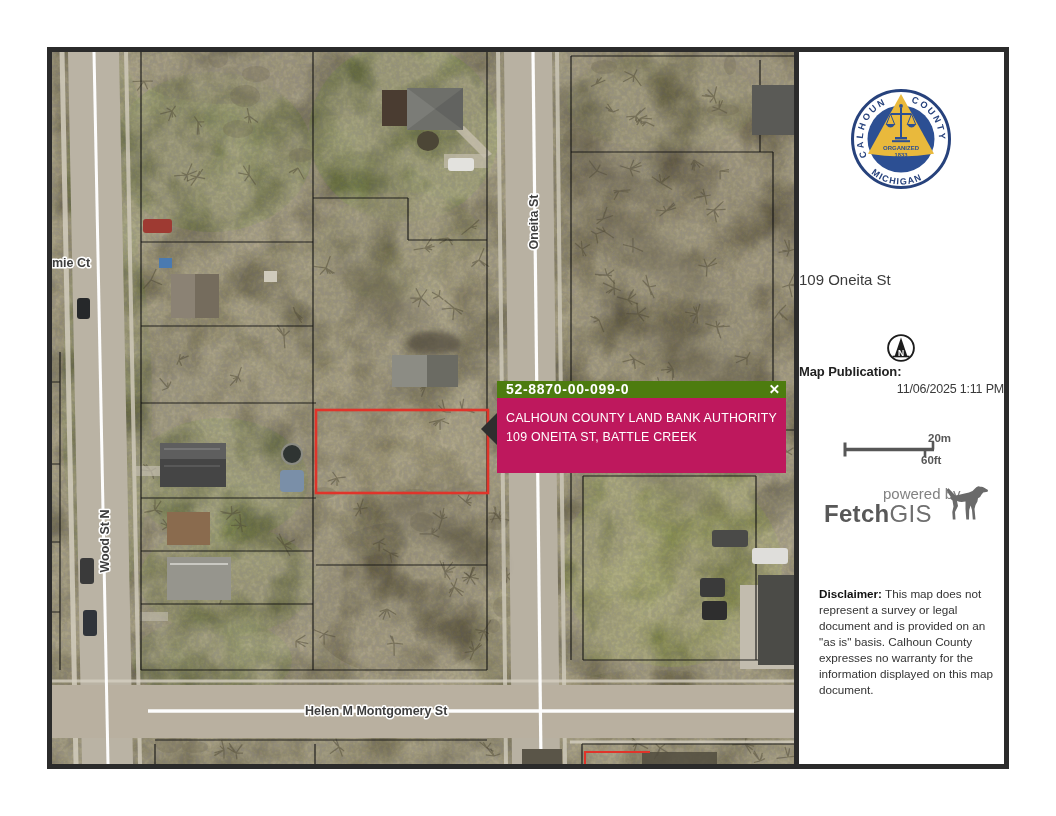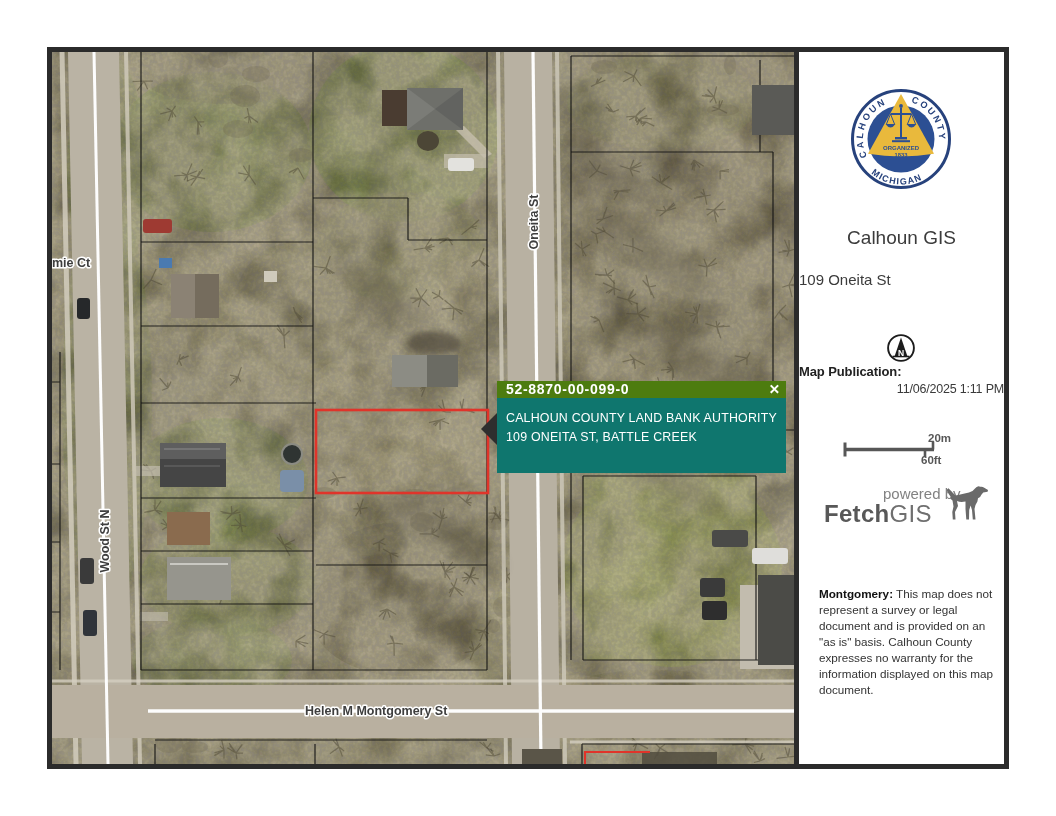--- a/index.html
+++ b/index.html
@@ -16,21 +16,21 @@
 .pb1{position:absolute;left:84px;top:433px;font-size:15px;color:#828282}
 .fg{position:absolute;left:25px;top:448px;font-size:24px;color:#575757;letter-spacing:.3px}
 .fg b{font-weight:bold;color:#585858}
 .fg span{color:#6f6f6f}
 .dog{position:absolute;left:147px;top:433px}
 .disc{position:absolute;left:20px;top:534px;width:182px;font-size:11.7px;line-height:16px;color:#333}
 .disc b{color:#111}
 .popup{position:absolute;left:445px;top:329px;width:289px;height:92px;font-family:"Liberation Sans",sans-serif}
 .ph{position:absolute;left:0;top:0;right:0;height:17px;background:#4d7c0f;color:#fff;font-weight:bold;font-size:14px;line-height:17px;padding-left:9px;letter-spacing:.7px}
 .phx{position:absolute;right:6px;top:0;font-size:13.5px;letter-spacing:0}
-.pbod{position:absolute;left:0;top:17px;right:0;bottom:0;background:#0f766e;color:#fff;font-size:12.4px;letter-spacing:.2px;line-height:18.5px;padding:11px 0 0 9px;white-space:nowrap;overflow:hidden}
+.pbod{position:absolute;left:0;top:17px;right:0;bottom:0;background:#be185d;color:#fff;font-size:12.4px;letter-spacing:.2px;line-height:18.5px;padding:11px 0 0 9px;white-space:nowrap;overflow:hidden}
 .parrow{position:absolute;left:-16px;top:32px;width:0;height:0;border-top:16px solid transparent;border-bottom:16px solid transparent;border-right:16px solid #2e2e2e}
 </style></head>
 <body>
 <div class="frame">
 <svg class="map" width="742" height="712" viewBox="0 0 742 712">
 <defs>
 <filter id="nA" x="0" y="0" width="100%" height="100%">
  <feTurbulence type="fractalNoise" baseFrequency="0.014" numOctaves="3" seed="11" result="t"></feTurbulence>
  <feColorMatrix in="t" type="matrix" values="0 0 0 0 0  0 0 0 0 0  0 0 0 0 0  1.3 1.3 1.3 0 -1.15" result="a"></feColorMatrix>
  <feFlood flood-color="#4a4433" flood-opacity="0.42" result="c"></feFlood>
@@ -347,21 +347,20 @@
 <g font-family="'Liberation Sans',sans-serif" fill="#2c4f93" font-weight="bold" text-anchor="middle">
 <text x="51" y="61.8" font-size="6">ORGANIZED</text>
 <text x="51" y="68.6" font-size="5.8">1833</text>
 </g>
 <g font-family="'Liberation Sans',sans-serif" fill="#27427c" font-weight="bold" font-size="9.2">
 <text letter-spacing="2.6"><textPath href="#arcTop" startOffset="3%">CALHOUN</textPath></text>
 <text letter-spacing="2.2"><textPath href="#arcTop" startOffset="56%">COUNTY</textPath></text>
 <text letter-spacing="1.2" font-size="9"><textPath href="#arcBot" startOffset="9%">MICHIGAN</textPath></text>
 </g>
 </svg>
-<div class="t1">Calhoun GIS</div>
 <div class="t2">109 Oneita St</div>
 <svg class="north" width="28" height="28" viewBox="0 0 28 28">
 <circle cx="14" cy="14" r="12.9" fill="#fff" stroke="#1c1c1c" stroke-width="1.9"></circle>
 <path d="M14,3.5 L20.5,22.5 L7.5,22.5 Z" fill="#1c1c1c"></path>
 <line x1="5.5" y1="22.5" x2="22.5" y2="22.5" stroke="#1c1c1c" stroke-width="1.6"></line>
 <text x="14" y="21.5" font-family="'Liberation Sans',sans-serif" font-size="8.5" font-weight="bold" fill="#fff" text-anchor="middle">N</text>
 </svg>
 <div class="t3">Map Publication:</div>
 <div class="t4">11/06/2025 1:11 PM</div>
 <svg class="scalebar" width="116" height="34" viewBox="0 0 116 34">
@@ -374,14 +373,14 @@
 <g font-family="'Liberation Sans',sans-serif" font-size="11.5" font-weight="bold" fill="#575757">
 <text x="86" y="10">20m</text>
 <text x="79" y="32">60ft</text>
 </g>
 </svg>
 <div class="pb1">powered by</div>
 <div class="fg"><b>Fetch</b><span>GIS</span></div>
 <svg class="dog" width="42" height="36" viewBox="0 0 42 36">
 <path d="M1,4.5 L2.5,3.2 Q5.5,6.5 9.5,10.5 L11,10.2 Q18,8.5 23,7.5 Q27,6.5 29,3.5 Q30.5,1.5 32.5,1.2 L34.3,1.8 Q36.5,1.3 37.8,2.6 L42,5 L41.6,6.8 L37.2,7.4 L35.2,9.9 Q34.6,12 32,13.2 L31.4,16.6 Q29,20 28.5,24 L29.5,34.5 L26.8,34.5 L26,25 L24.6,20.5 L23.2,25 L23,34.5 L20.3,34.5 L19.5,24 L19.5,16.5 Q14.5,17.5 11,16 L12,21 L9,27 L9.5,34.5 L6.8,34.5 L6.3,27 L7.5,21.5 L6.5,15.5 Q4,14 4.5,11.5 Q2.8,9.5 1,6 Z" fill="#6a6a6a"></path>
 </svg>
-<div class="disc"><b>Montgomery:</b> This map does not<br>represent a survey or legal<br>document and is provided on an<br>"as is" basis. Calhoun County<br>expresses no warranty for the<br>information displayed on this map<br>document.</div>
+<div class="disc"><b>Disclaimer:</b> This map does not<br>represent a survey or legal<br>document and is provided on an<br>"as is" basis. Calhoun County<br>expresses no warranty for the<br>information displayed on this map<br>document.</div>
 </div>
 </div>
 </body></html>

